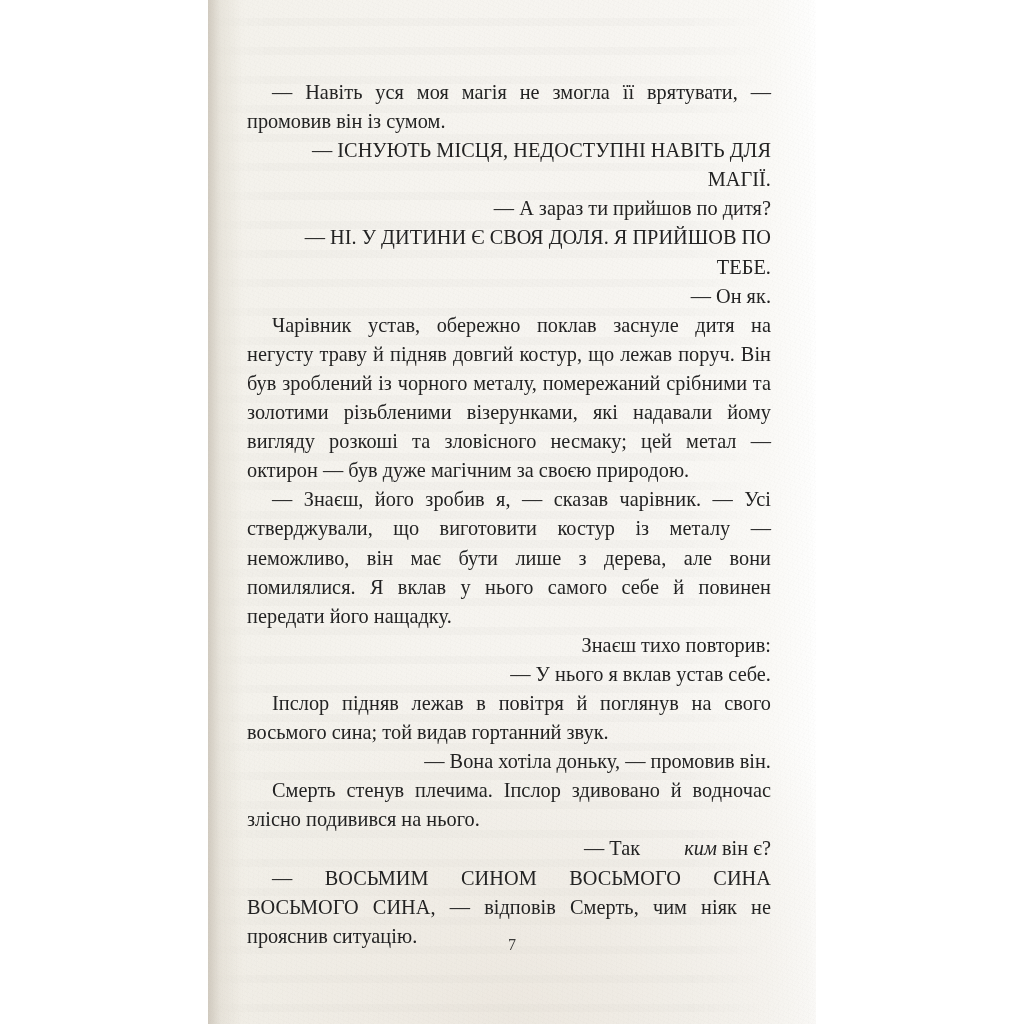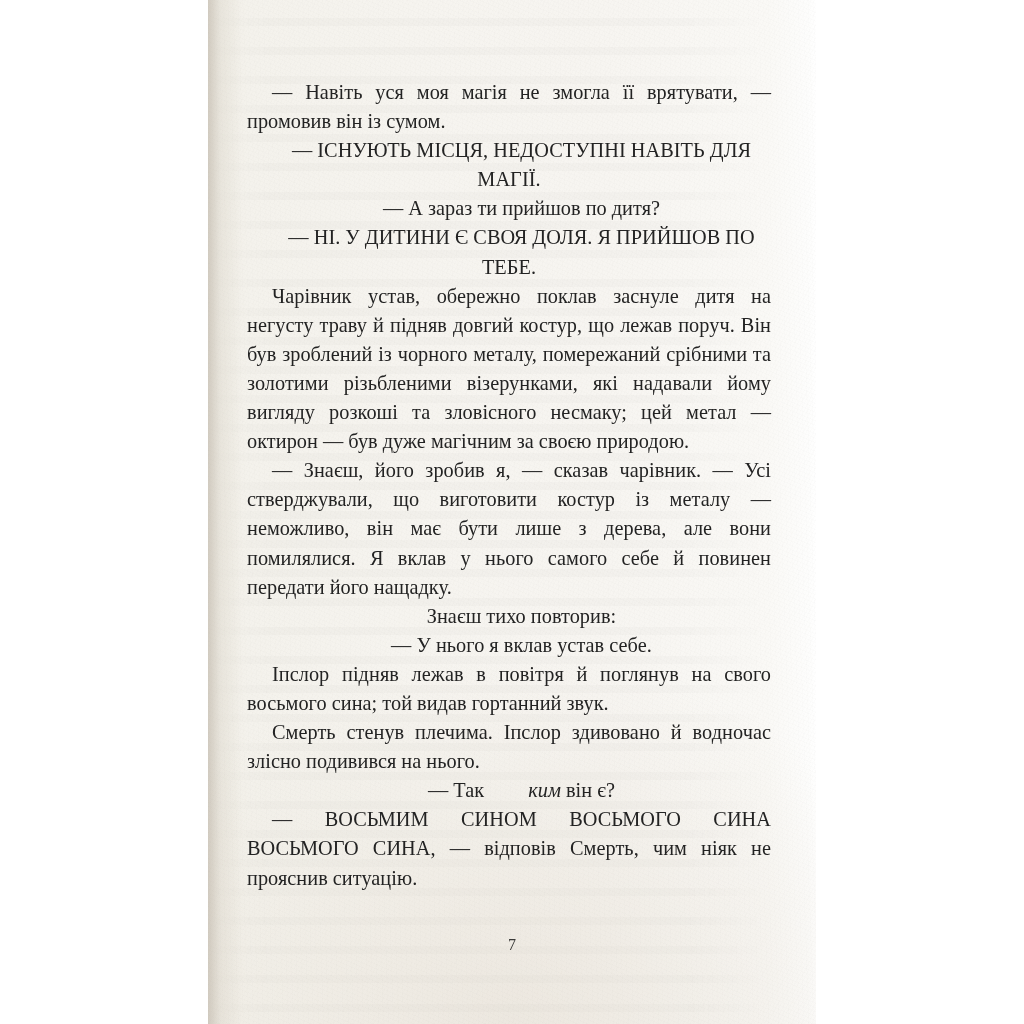--- a/index.html
+++ b/index.html
@@ -97,21 +97,21 @@
     text-align: justify;
     text-justify: inter-word;
     word-spacing: -0.1px;
     letter-spacing: 0.05px;
     -webkit-font-smoothing: antialiased;
   }
 
   p.indent { text-indent: 25px; }
 
   
-  p.para.short { text-align: center; }
+  p.para.short { text-align: right; }
 
   em.it { font-style: italic; margin-left: 39px; }
 
   #folio {
     position: absolute;
     left: 0;
     top: 936px;
     width: 608px;
     text-align: center;
     font-size: 16px;
@@ -129,25 +129,27 @@
     <div id="page-grain"></div>
     <div id="page-showthrough"></div>
     <div id="gutter-shadow"></div>
 
     <div id="text-block">
 
       <p class="para indent">— Навіть уся моя магія не змогла її врятувати, — промовив він із сумом.</p>
       <p class="para indent short">— ІСНУЮТЬ МІСЦЯ, НЕДОСТУПНІ НАВІТЬ ДЛЯ МАГІЇ.</p>
       <p class="para indent short">— А зараз ти прийшов по дитя?</p>
       <p class="para indent short">— НІ. У ДИТИНИ Є СВОЯ ДОЛЯ. Я ПРИЙШОВ ПО ТЕБЕ.</p>
+      <p class="para indent short">— Он як.</p>
       <p class="para indent">Чарівник устав, обережно поклав заснуле дитя на негусту траву й підняв довгий костур, що лежав поруч. Він був зроблений із чорного металу, помережаний срібними та золотими різьбленими візерунками, які надавали йому вигляду розкоші та зловісного несмаку; цей метал — октирон — був дуже магічним за своєю природою.</p>
       <p class="para indent">— Знаєш, його зробив я, — сказав чарівник. — Усі стверджували, що виготовити костур із металу — неможливо, він має бути лише з дерева, але вони помилялися. Я вклав у нього самого себе й повинен передати його нащадку.</p>
       <p class="para indent short">Знаєш тихо повторив:</p>
       <p class="para indent short">— У нього я вклав устав себе.</p>
       <p class="para indent">Іпслор підняв лежав в повітря й поглянув на свого восьмого сина; той видав гортанний звук.</p>
+      <p class="para indent short">— Вона хотіла доньку, — промовив він.</p>
       <p class="para indent">Смерть стенув плечима. Іпслор здивовано й водночас злісно подивився на нього.</p>
 
       <p class="para indent short"><span>— Так </span><em class="it">ким</em><span> він є?</span></p>
 
       <p class="para indent">— ВОСЬМИМ СИНОМ ВОСЬМОГО СИНА ВОСЬМОГО СИНА, — відповів Смерть, чим ніяк не прояснив ситуацію.</p>
 
     </div>
 
     <div id="folio">7</div>
 

